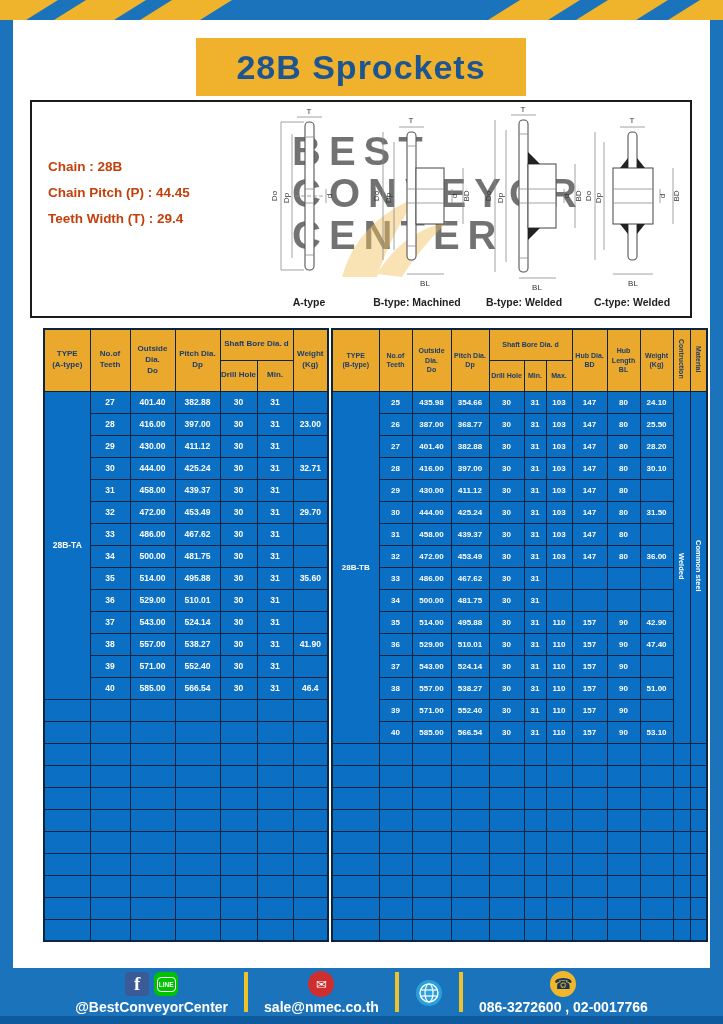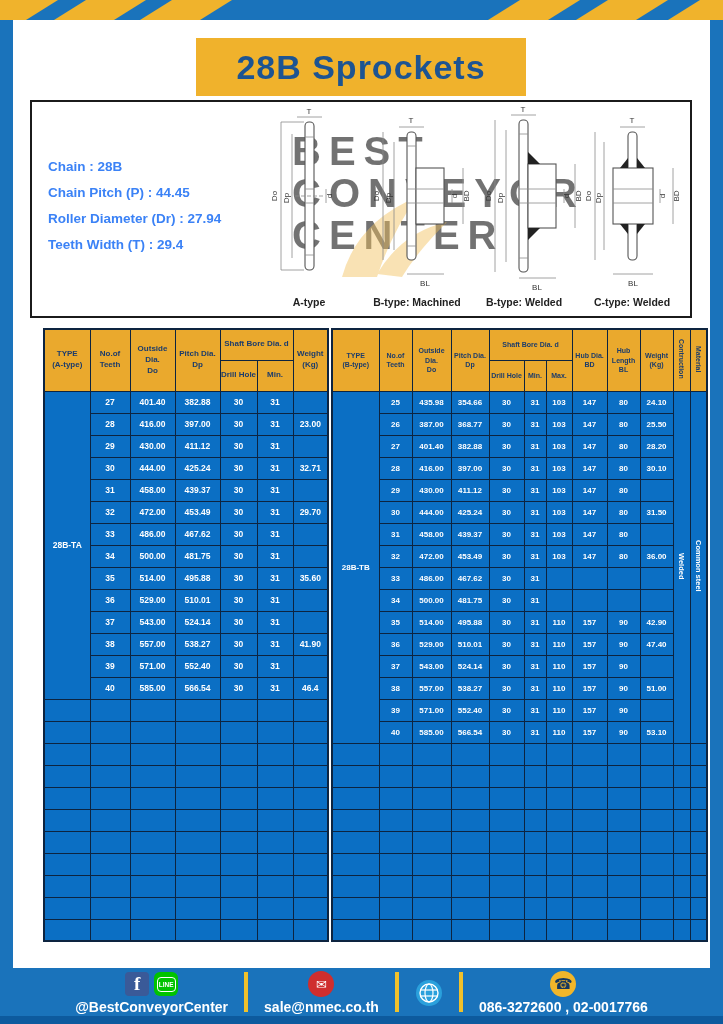--- a/index.html
+++ b/index.html
@@ -13,21 +13,21 @@
           display:flex;align-items:center;justify-content:center;}
   .banner h1{margin:0;font-size:34px;font-weight:bold;color:#1d5492;letter-spacing:1px;}
 
   
   .specbox{position:absolute;left:17px;top:80px;width:658px;height:214px;background:#fff;
            border:2px solid #1b1b1b;overflow:hidden;}
   .watermark{position:absolute;left:260px;top:28px;width:400px;z-index:0;
              color:#000000;opacity:.55;font-weight:bold;line-height:1.05;letter-spacing:8px;}
   .watermark div{font-size:40px;}
   .wing{position:absolute;left:290px;top:60px;z-index:0;opacity:.45;}
-  .speclines{position:absolute;left:16px;top:52px;z-index:2;color:#3b82f6;font-weight:bold;
+  .speclines{position:absolute;left:16px;top:52px;z-index:2;color:#c2410c;font-weight:bold;
              font-size:13.5px;line-height:26px;}
   .drawsvg{position:absolute;left:215px;top:4px;z-index:1;}
   .drawsvg text{font-family:"Liberation Sans",sans-serif;}
   .dimlbl{font-size:8px;fill:#333;}
   .cap{font-size:10.5px;fill:#222;font-weight:bold;}
   .dl{stroke:#8a8a8a;stroke-width:0.8;}
   .ol{stroke:#555;stroke-width:1.1;fill:#ffffff;}
   .weld{fill:#222;}
   table.tbl{border-collapse:collapse;table-layout:fixed;background:#0b6fc4;}
   table.tbl th,table.tbl td{border:1px solid #0d2440;padding:0;overflow:hidden;}
@@ -95,21 +95,20 @@
         <div>CENTER</div>
       </div>
       <svg class="wing" width="130" height="120" viewBox="0 0 130 120">
         <path d="M20 115 Q35 60 95 35 Q70 70 55 115 Z" fill="#f2c15a"></path>
         <path d="M55 112 Q80 70 125 60 Q95 90 80 115 Z" fill="#f2c15a"></path>
       </svg>
 
       <div class="speclines">
         <div>Chain : 28B</div>
         <div>Chain Pitch (P) : 44.45</div>
-        <div>Roller Diameter (Dr) : 27.94</div>
         <div>Teeth Width (T) : 29.4</div>
       </div>
 
       <svg class="drawsvg" width="440" height="206" viewBox="0 0 440 206">
 
         <g>
           <rect class="ol" x="58" y="16" width="9" height="148" rx="4"></rect>
           <line class="dl" x1="58" y1="31" x2="67" y2="31"></line>
             <line class="dl" x1="58" y1="149" x2="67" y2="149"></line>
           <line class="dl" x1="58" y1="83" x2="67" y2="83"></line>

